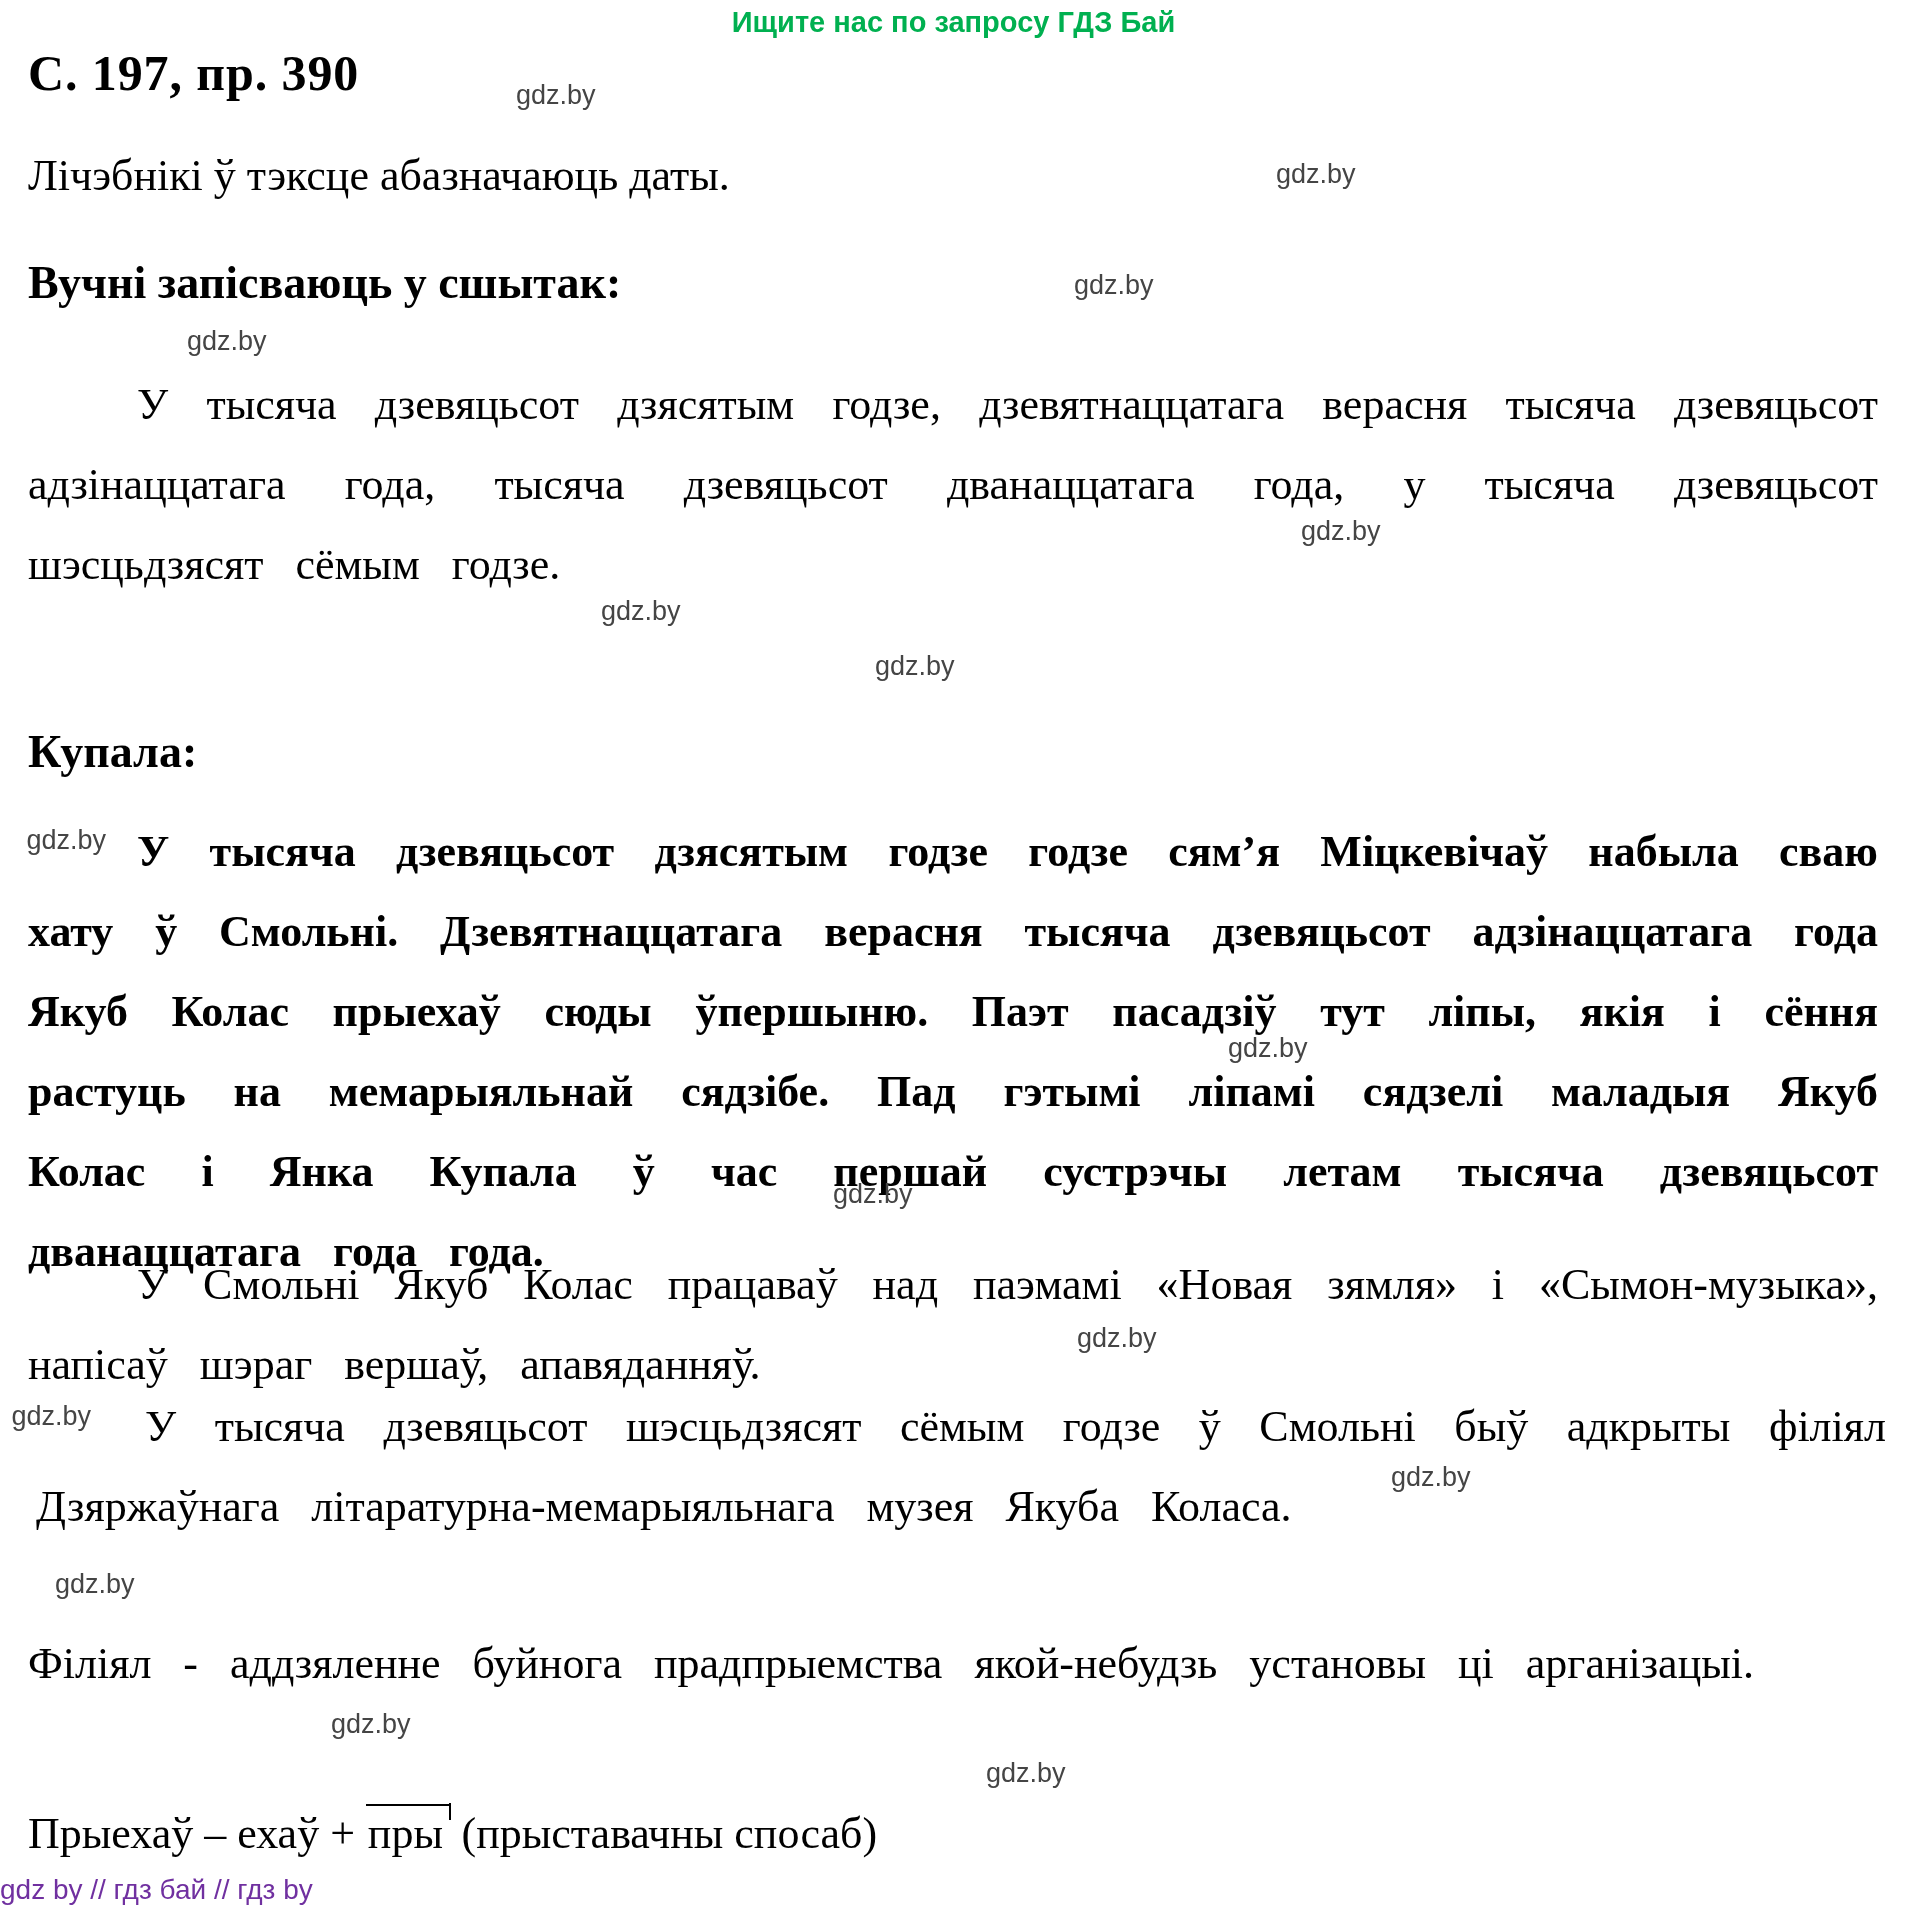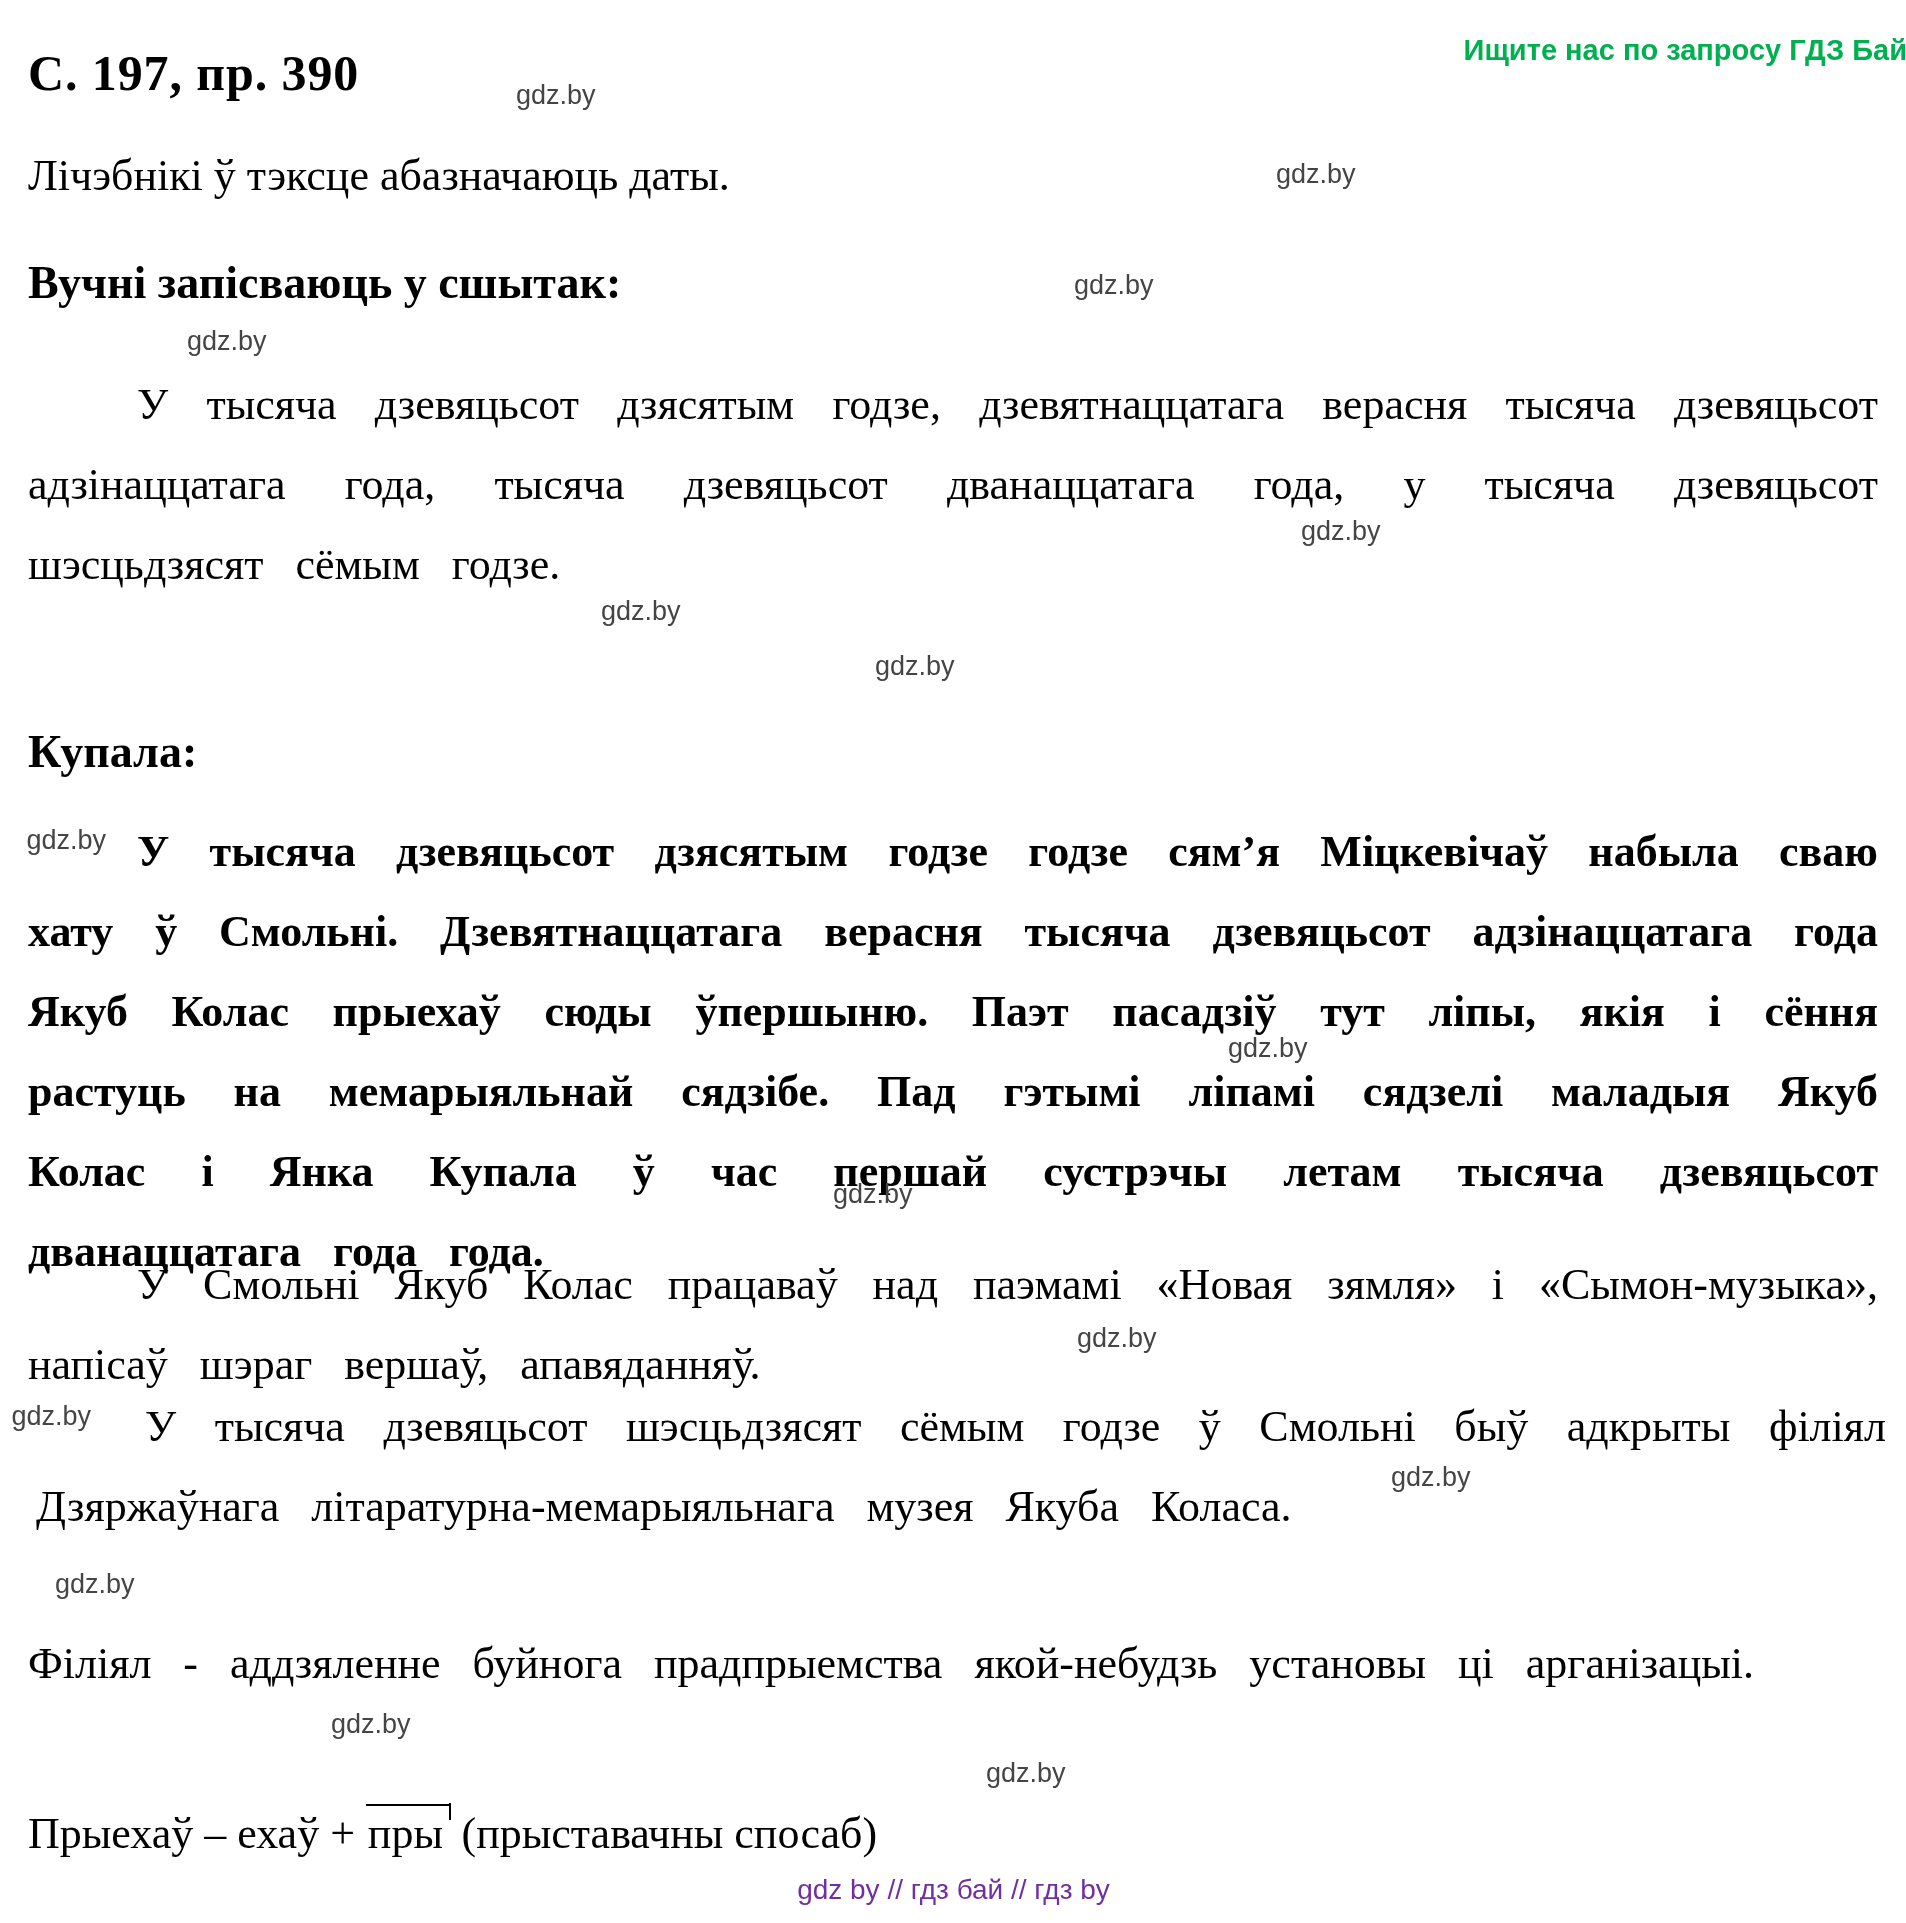--- a/index.html
+++ b/index.html
@@ -12,26 +12,25 @@
     width: 1907px;
     height: 1924px;
     font-family: "Liberation Serif", serif;
     color: #000000;
     overflow: hidden;
   }
   .abs { position: absolute; }
 
   .banner {
     top: 5.7px; left: 0; width: 100%;
-    text-align: right;
+    text-align: center;
     font-family: "Liberation Sans", sans-serif;
     font-size: 29px;
     font-weight: 600;
     color: #00b050;
-    margin-top: 28px;
   }
   .page-title {
     top: 44px; left: 28px;
     font-size: 50px;
     font-weight: bold;
     letter-spacing: 0.9px;
   }
   .intro {
     top: 150px; left: 28px;
     font-size: 44px;
@@ -74,21 +73,21 @@
   .prefix-mark::after {
     content: "";
     position: absolute;
     top: -2.8px; right: 0;
     height: 17px;
     border-right: 2.8px solid #000;
   }
 
   .footer {
     top: 1874px; left: 0; width: 100%;
-    text-align: center;
+    text-align: left;
     font-family: "Liberation Sans", sans-serif;
     font-size: 28px;
     color: #7030a0;
   }
 
   .wm {
     position: absolute;
     font-family: "Liberation Sans", sans-serif;
     font-size: 27px;
     color: #454545;

